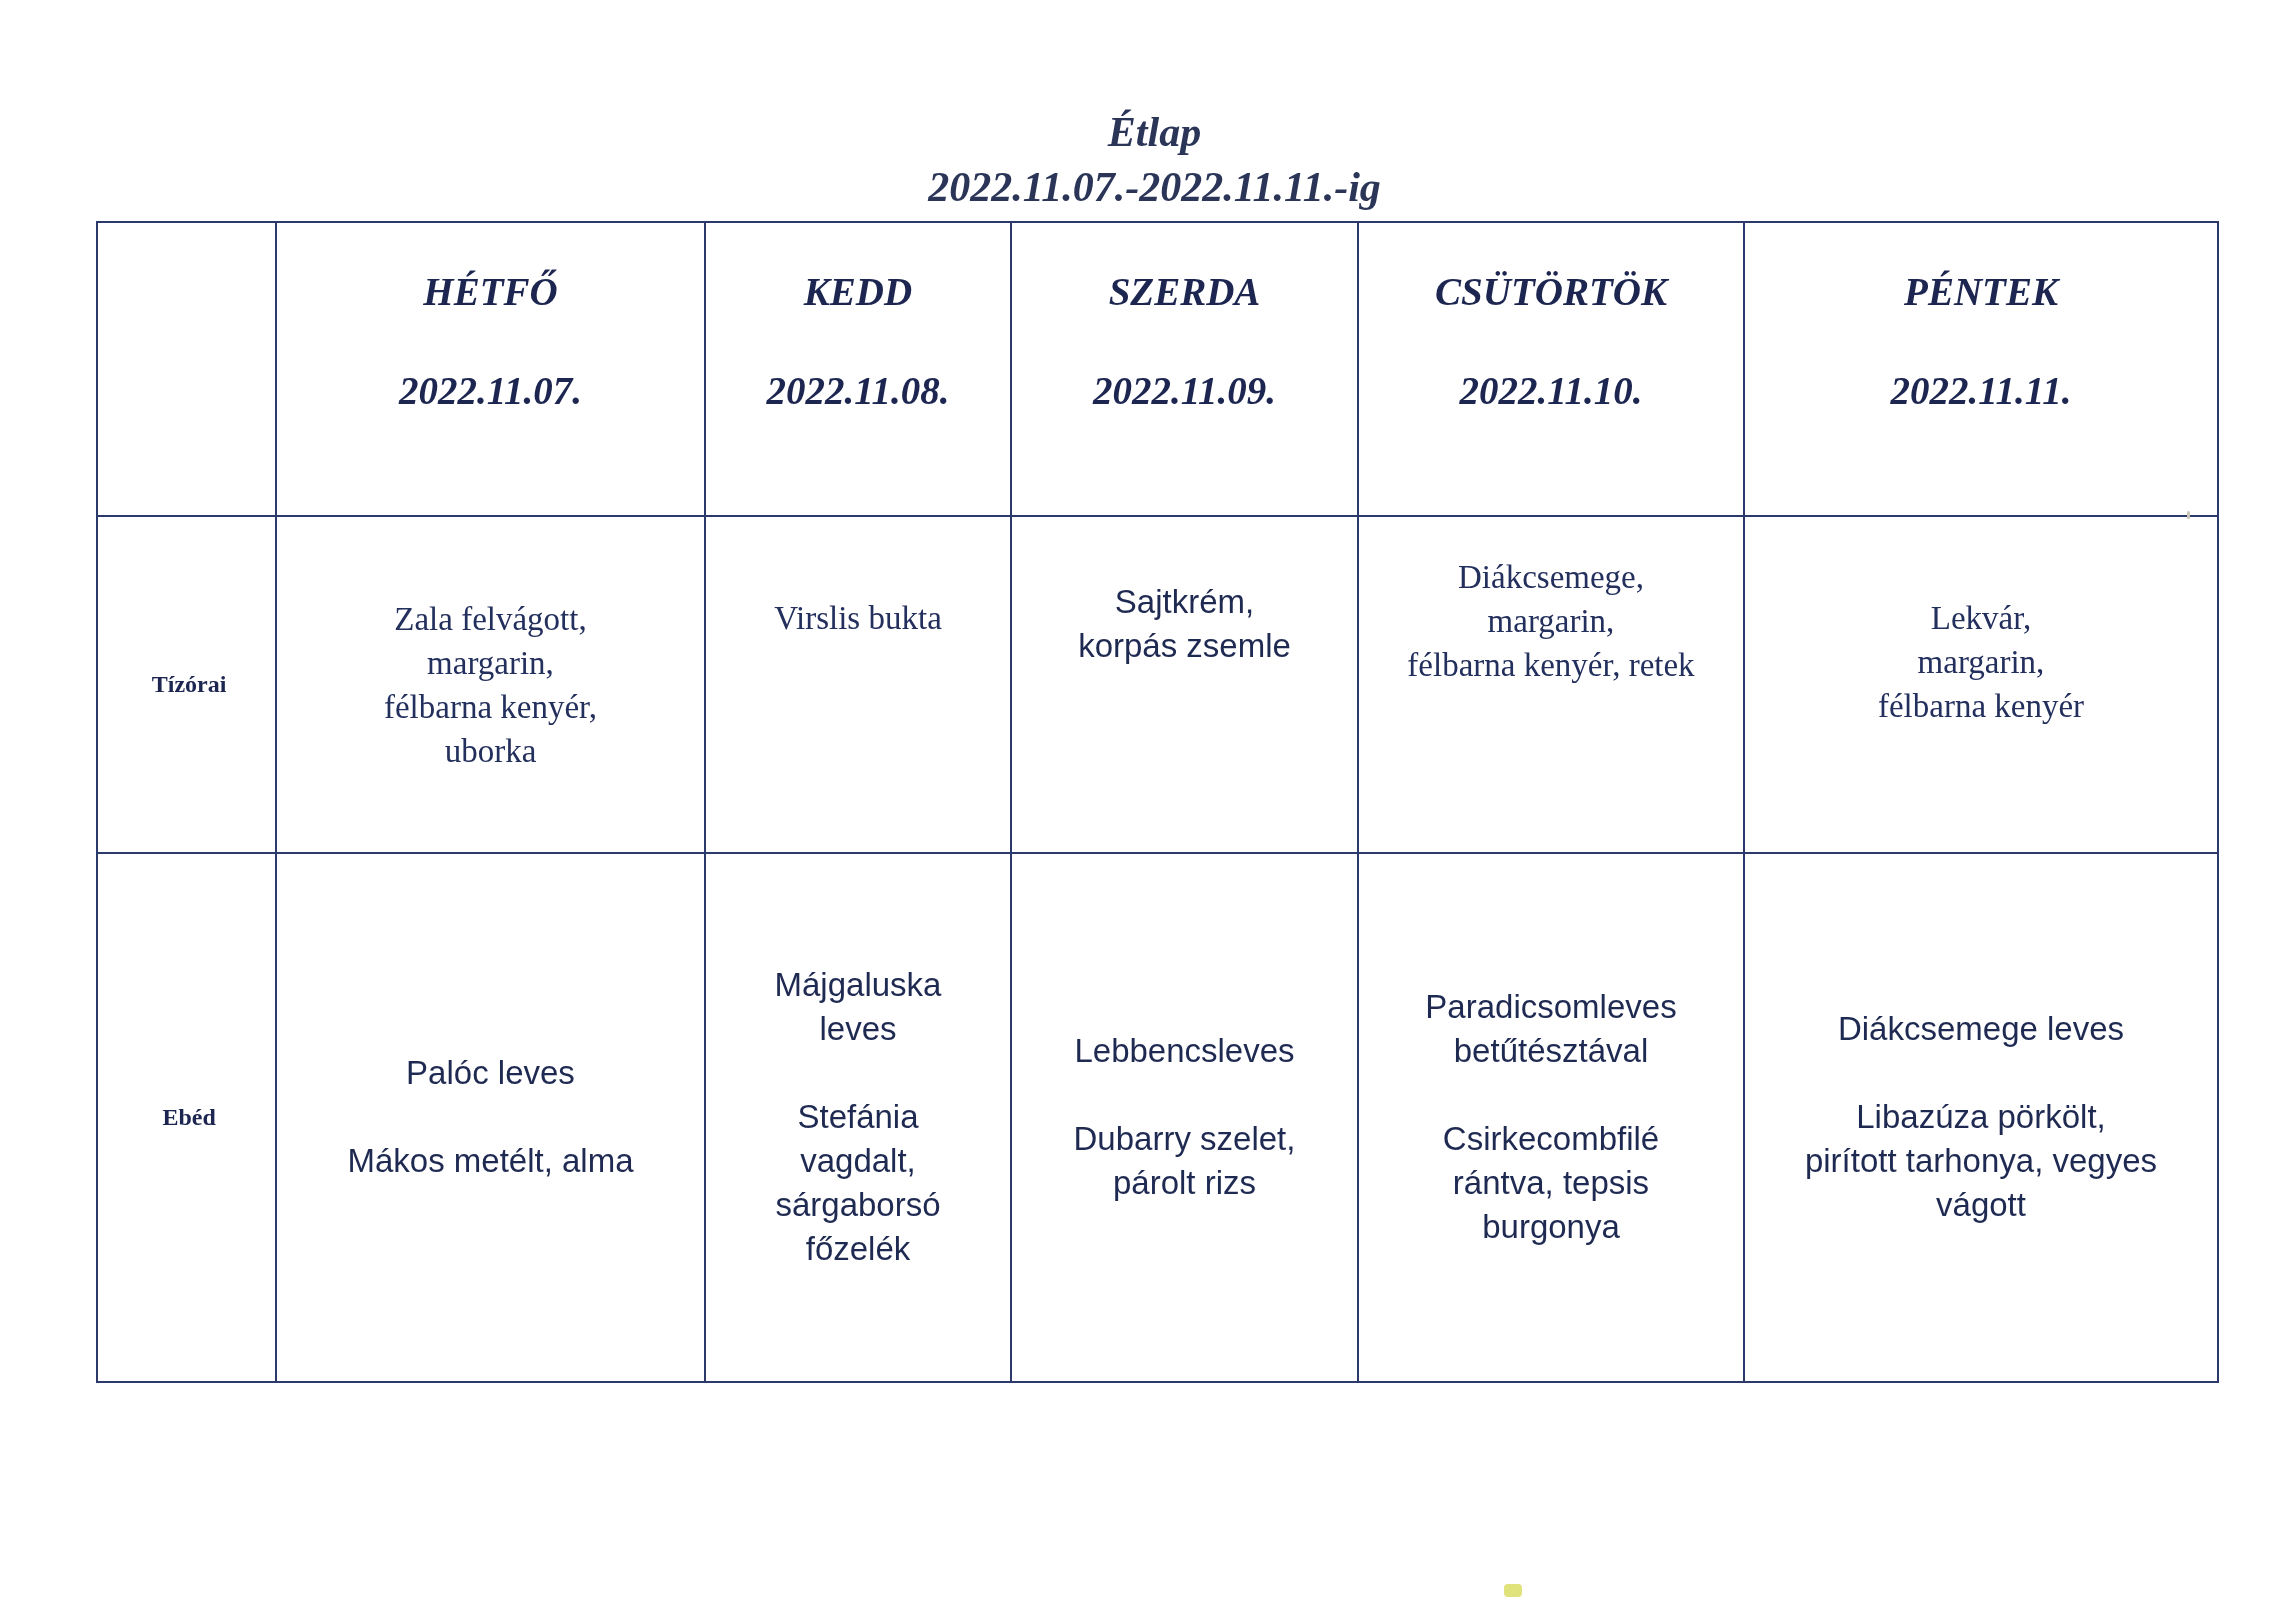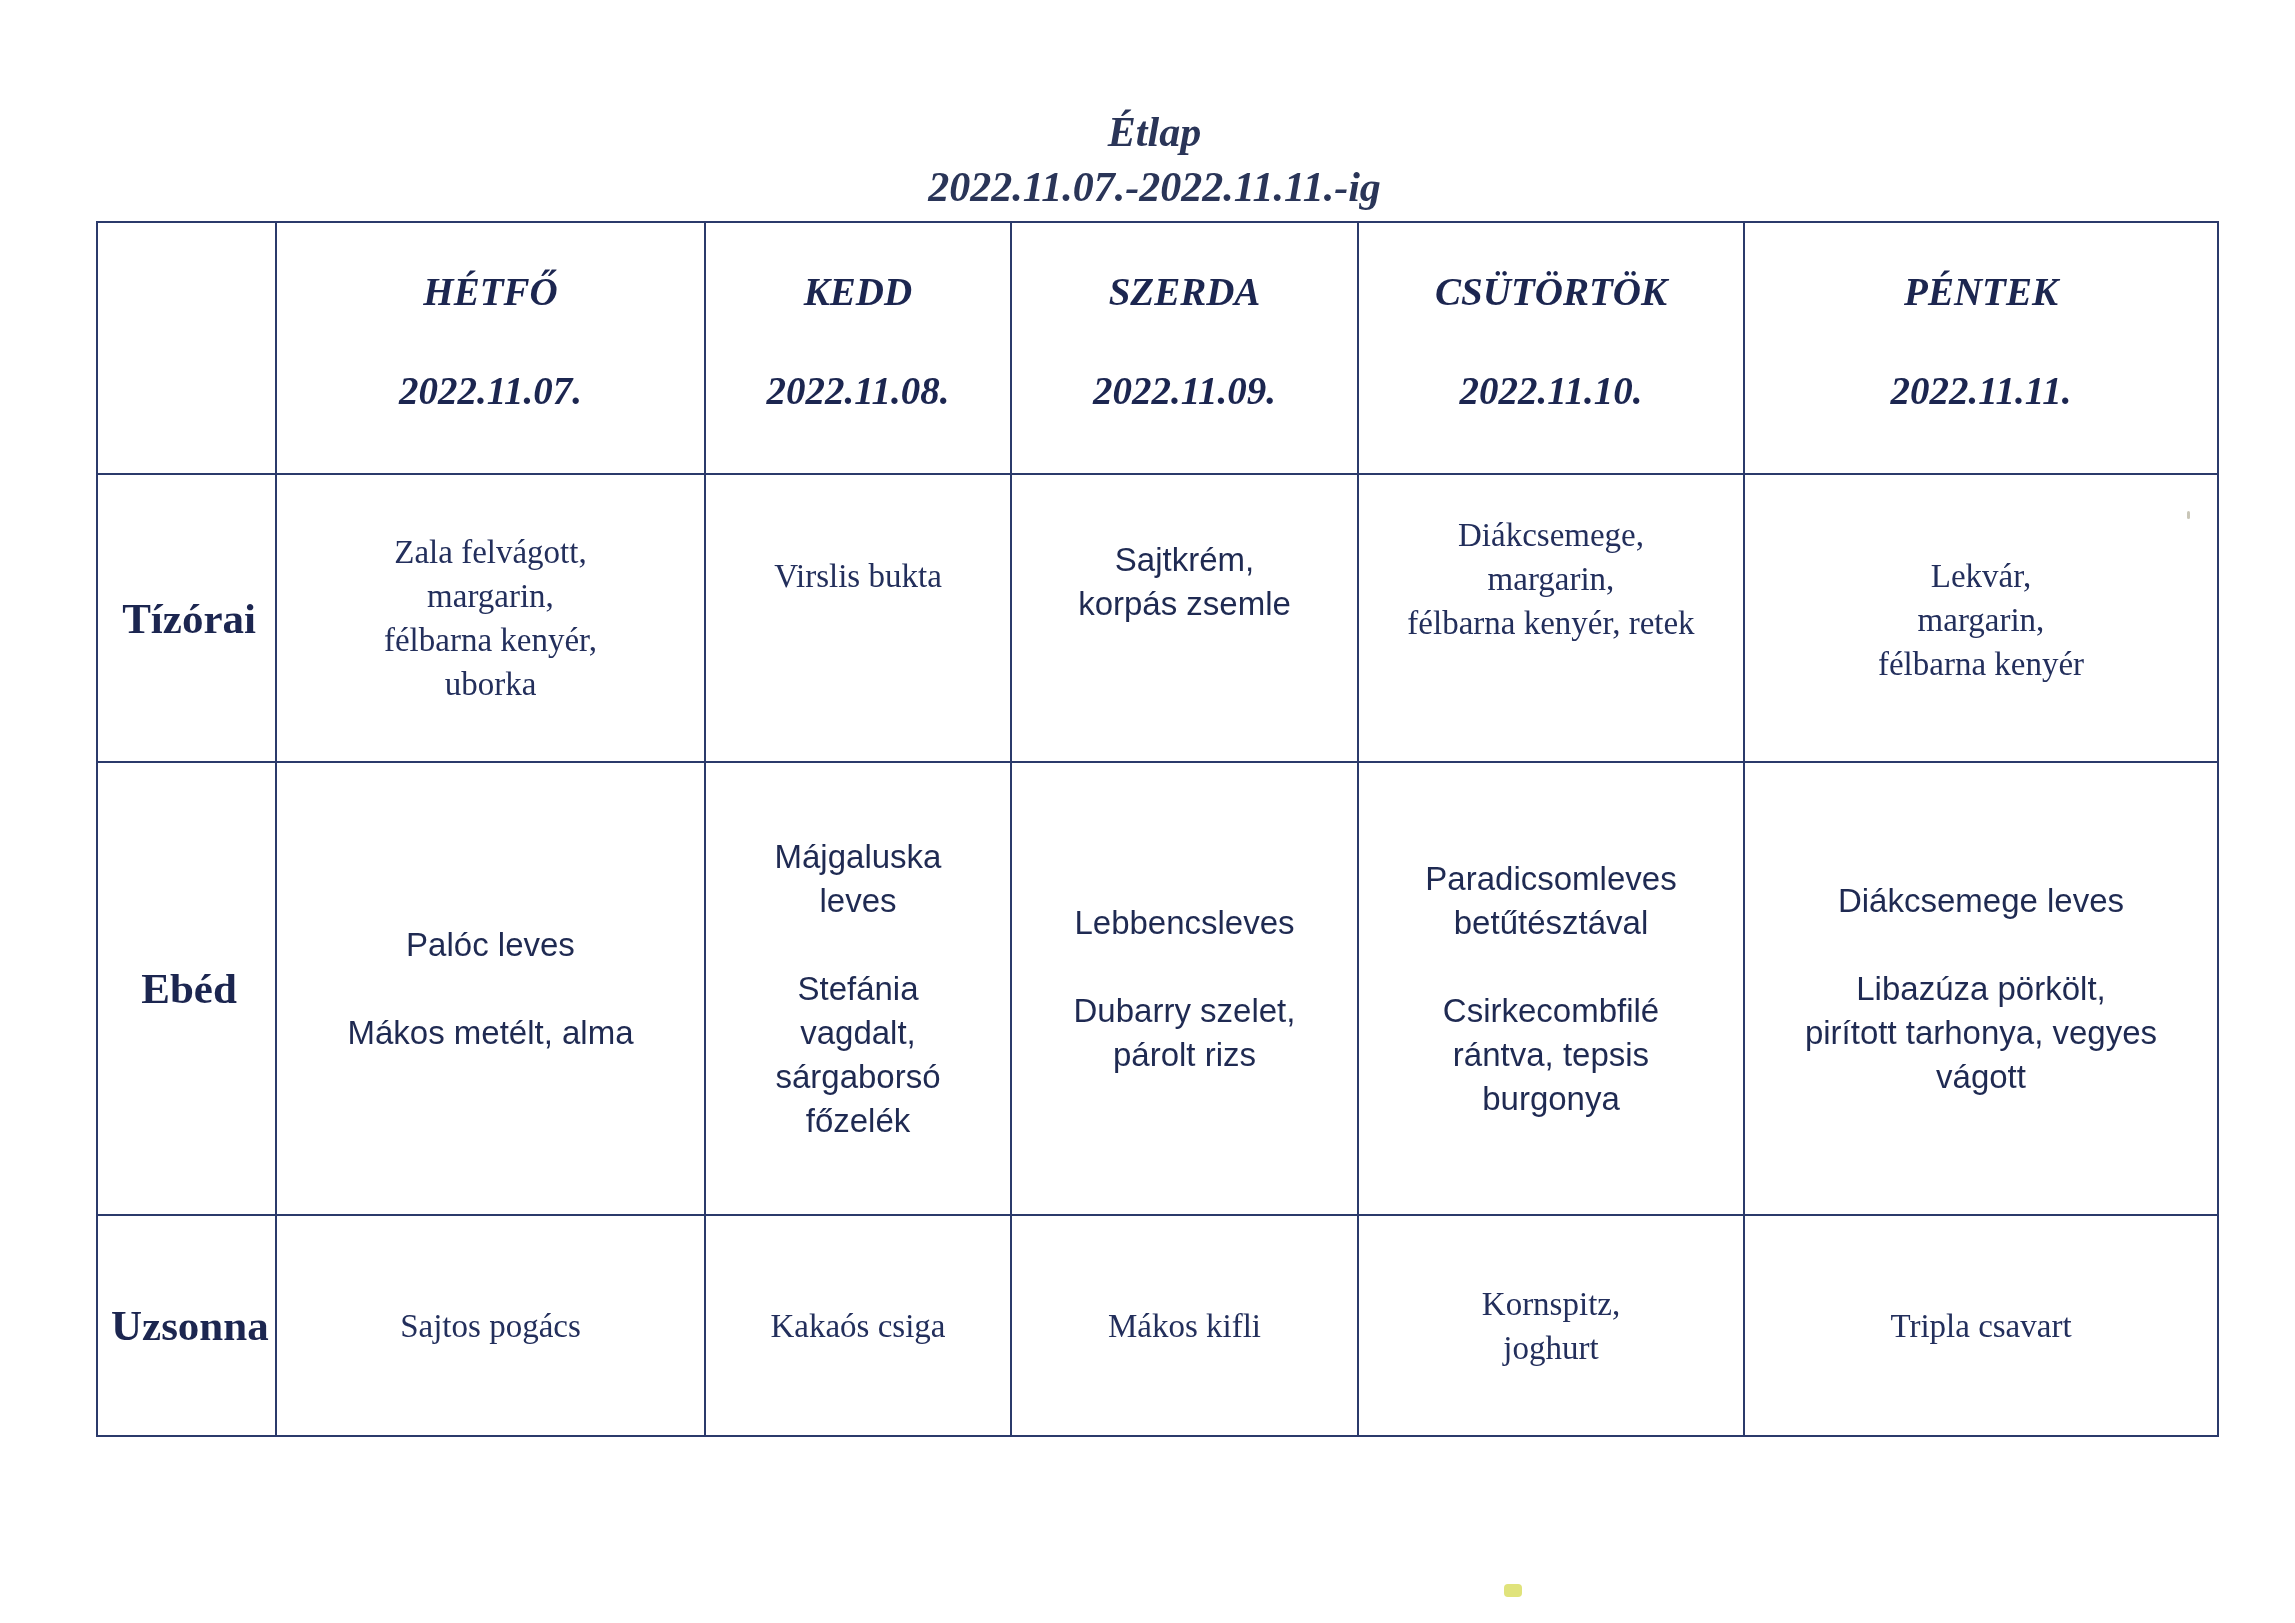--- a/index.html
+++ b/index.html
@@ -36,21 +36,21 @@
     font-family: "Liberation Serif", serif;
     font-style: italic; font-weight: bold;
     font-size: 39px;
     color: #1c2650;
     position: relative;
   }
   .head-cell .day { position: absolute; left: 0; right: 0; top: 46px; }
   .head-cell .date { position: absolute; left: 0; right: 0; top: 145px; }
   .row-label {
     font-family: "Liberation Serif", serif;
-    font-weight: bold; font-size: 43px;
+    font-weight: bold; font-size: 24px;
     text-align: center;
     padding-left: 13px !important;
     color: #1c2650;
     border-radius: 18px;
   }
   .serif-cell {
     font-family: "Liberation Serif", serif;
     font-size: 33px; line-height: 44px;
     color: #232f5c;
   }
@@ -173,37 +173,18 @@
     </td>
     <td class="sans-cell">
       <span class="line">Diákcsemege leves</span>
       <span class="gap"></span>
       <span class="line">Libazúza pörkölt,</span>
       <span class="line">pirított tarhonya, vegyes</span>
       <span class="line">vágott</span>
     </td>
   </tr>
 
-  <tr style="height:221px">
-    <td class="row-label">Uzsonna</td>
-    <td class="serif-cell">
-      <span class="line">Sajtos pogács</span>
-    </td>
-    <td class="serif-cell">
-      <span class="line">Kakaós csiga</span>
-    </td>
-    <td class="serif-cell">
-      <span class="line">Mákos kifli</span>
-    </td>
-    <td class="serif-cell">
-      <span class="line">Kornspitz,</span>
-      <span class="line">joghurt</span>
-    </td>
-    <td class="serif-cell">
-      <span class="line">Tripla csavart</span>
-    </td>
-  </tr>
 </tbody>
   </table>
 
 <div class="dot"></div>
 <div class="mark"></div>
 
 
 </body></html>

